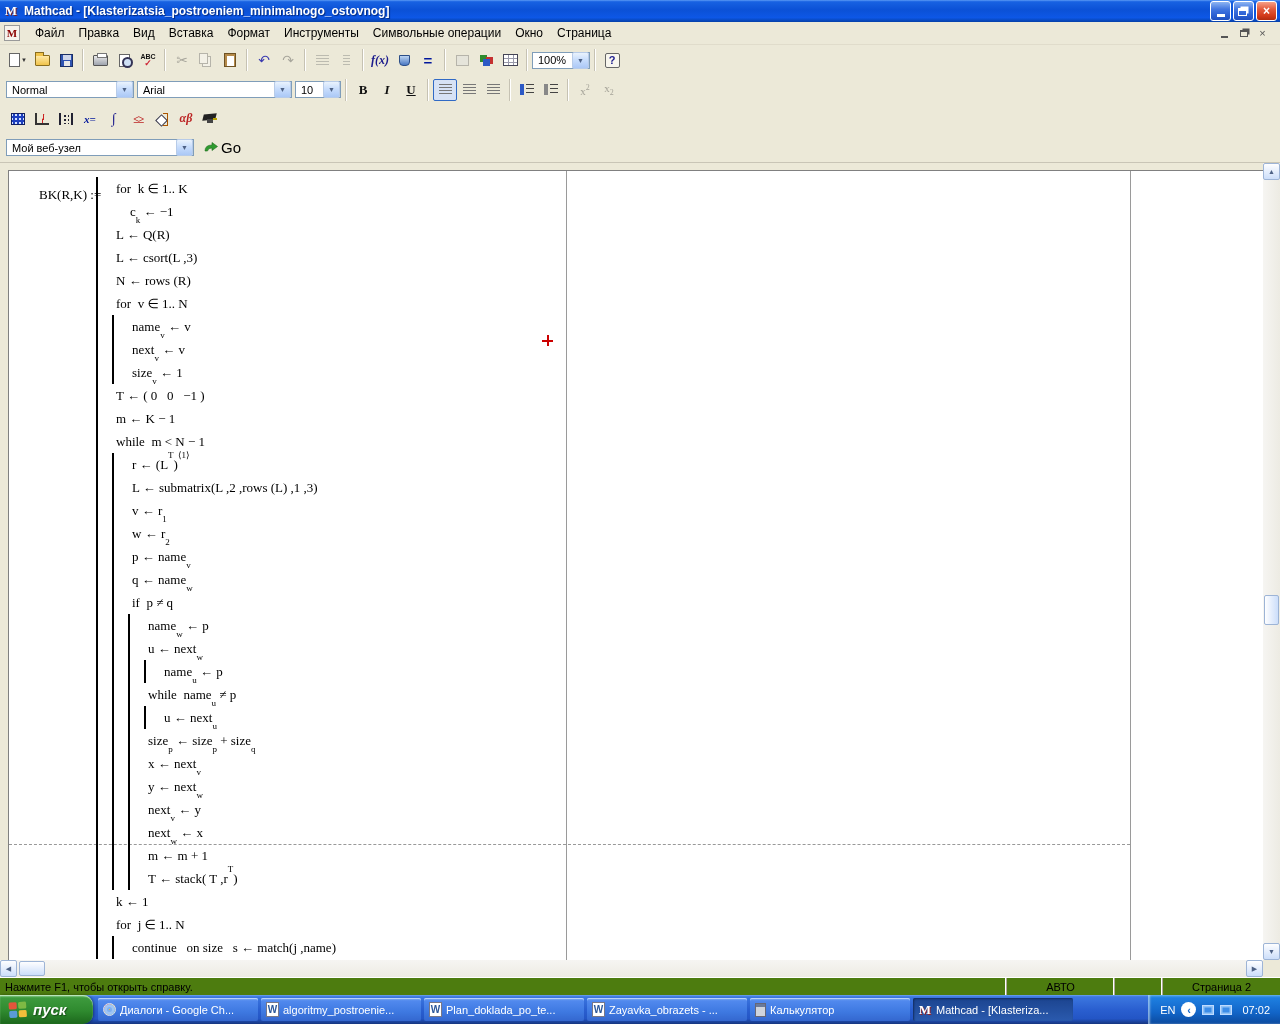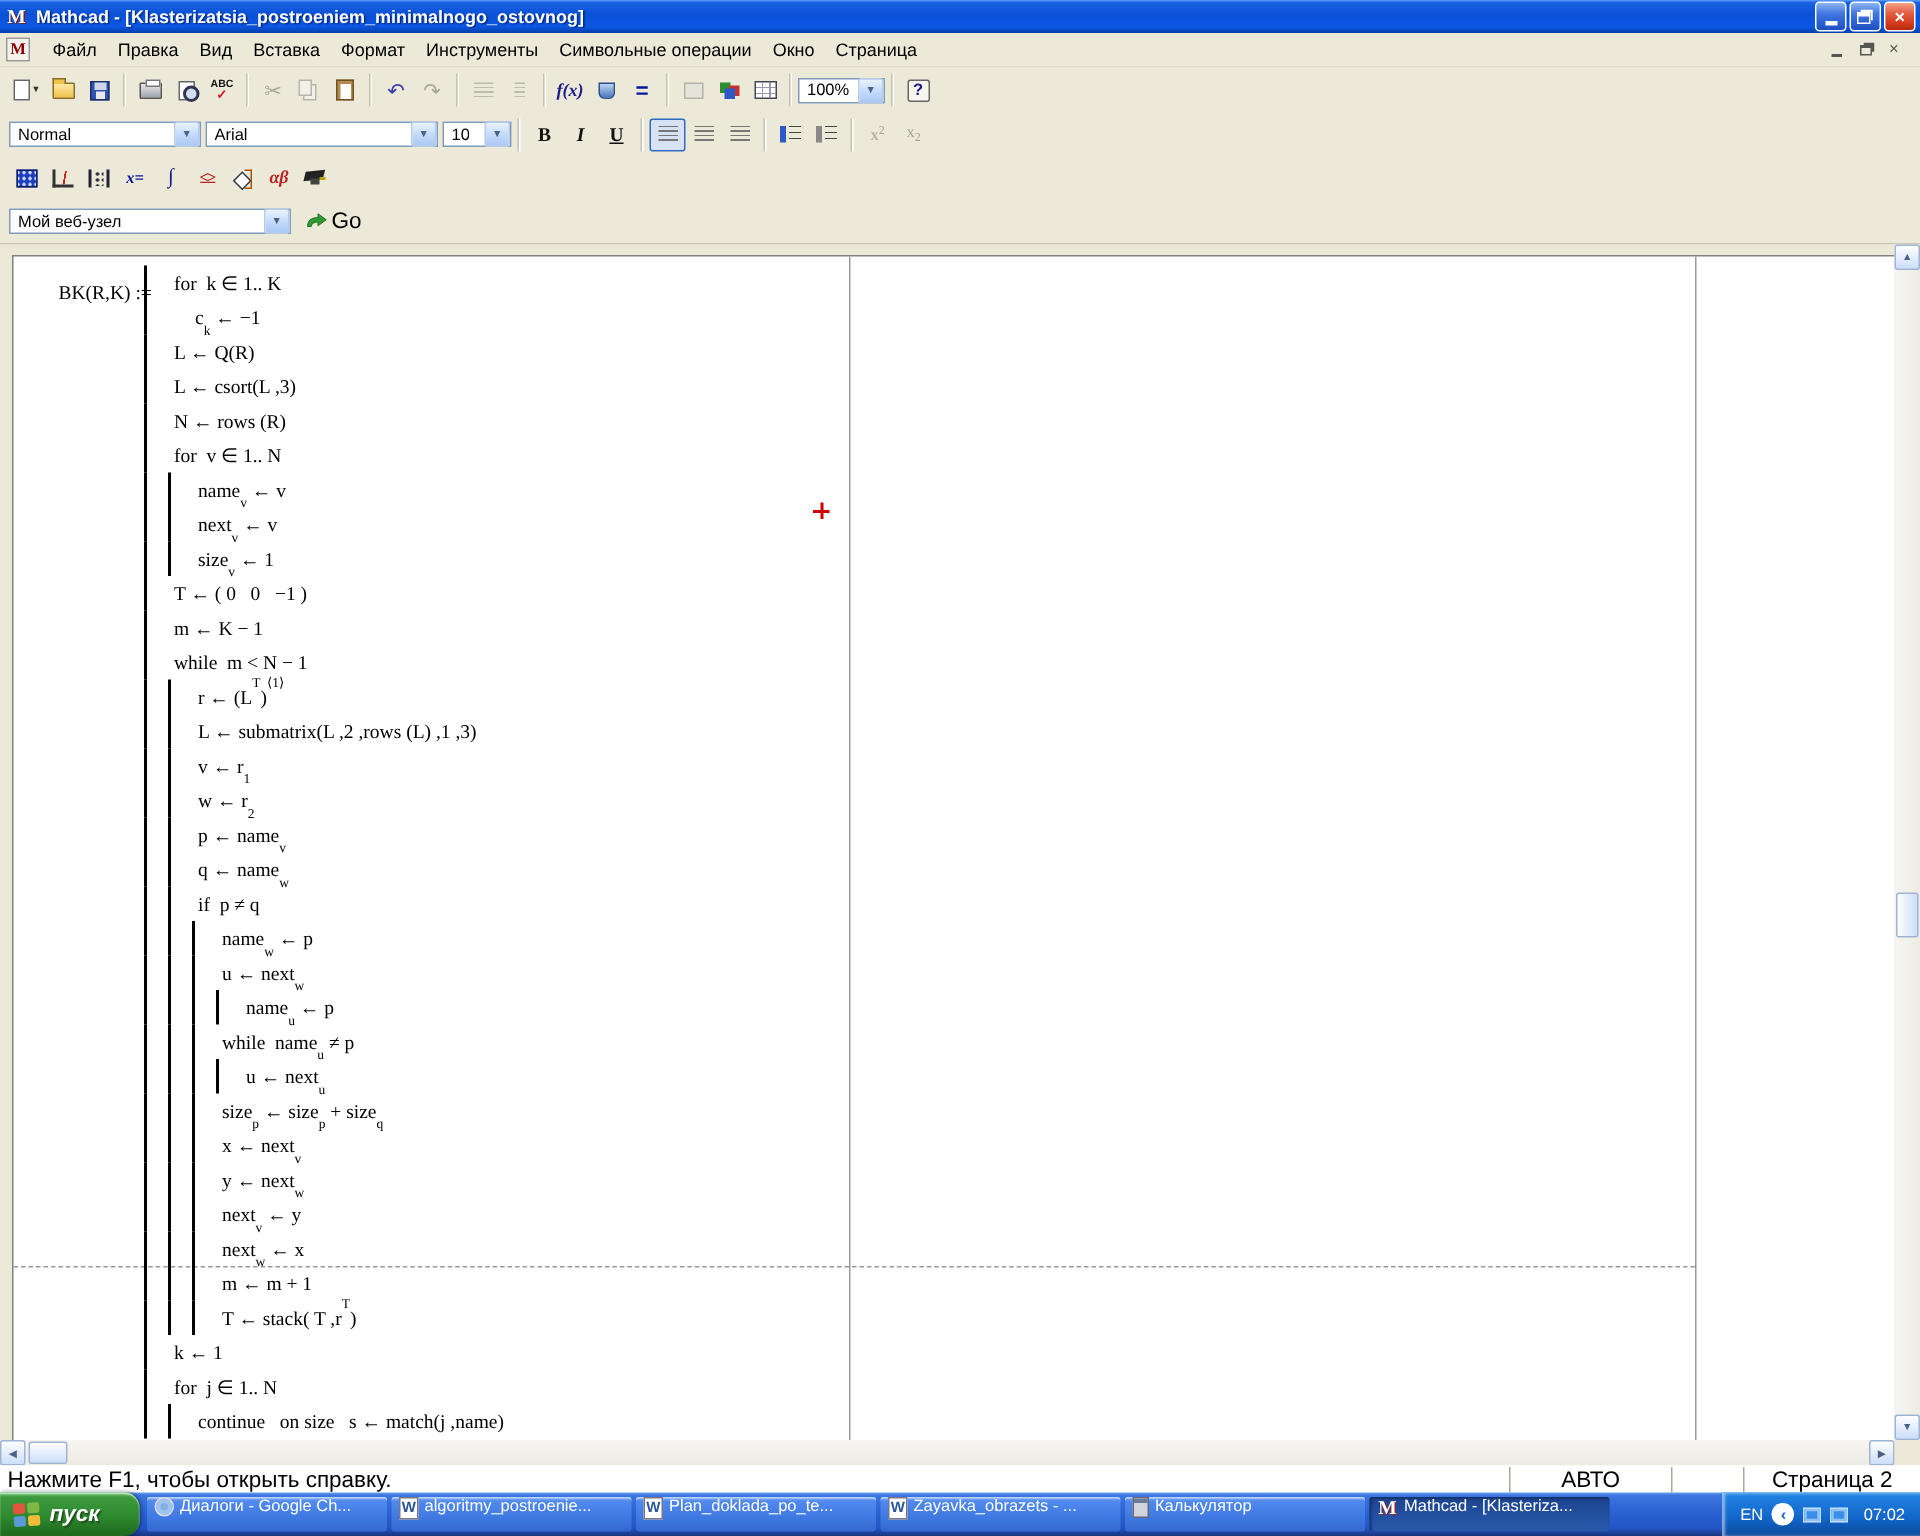--- a/index.html
+++ b/index.html
@@ -139,37 +139,37 @@
     display:flex; align-items:center; justify-content:center; }
   .vthumb { position:absolute; left:1px; width:15px; border:1px solid #9DB4D6; border-radius:2px;
     background:linear-gradient(90deg,#FEFEFF,#CCDEFA); }
   .hthumb { width:26px; height:15px; border:1px solid #9DB4D6; border-radius:2px; margin-left:2px;
     background:linear-gradient(180deg,#FEFEFF,#CCDEFA); }
   #vscroll .scroll-btn { position:absolute; left:0; }
   #hsp { flex:1; }
   #corner { position:absolute; right:0; top:960px; width:17px; height:17px; background:#ECE9D8; }
 
   
-  #statusbar { position:absolute; left:0; top:977px; width:1280px; height:18px; background:#ffffff;
-    display:flex; align-items:center; font-size:15px; border-top:1px solid #fff; }
+  #statusbar { position:absolute; left:0; top:977px; width:1280px; height:18px; background:#4d7c0f;
+    display:flex; align-items:center; font-size:11px; border-top:1px solid #fff; }
   #status-msg { padding-left:5px; flex:1; }
   .status-cell { border-left:1px solid #ACA899; box-shadow:-1px 0 0 #fff; height:100%; display:flex; align-items:center; justify-content:center; }
   #cell-auto { width:108px; }
   #cell-blank { width:48px; }
   #cell-page { width:118px; }
 
   
   #taskbar { position:absolute; left:0; top:995px; width:1280px; height:29px;
     background:linear-gradient(180deg,#6FA5EF 0%,#3C77E0 6%,#2A5FD0 50%,#2355C5 82%,#16357E 100%); display:flex; align-items:stretch; }
   #start-btn { width:93px; border-radius:0 10px 10px 0; display:flex; align-items:center; gap:5px; padding-left:8px; flex:none;
     background:linear-gradient(180deg,#8FD18F 0%,#3D9A3D 10%,#2F8A2F 55%,#1E6B1E 95%);
     box-shadow:inset 0 1px 1px #bfe8bf, 1px 0 3px rgba(0,0,0,.4); }
   #start-label { color:#fff; font-weight:bold; font-style:italic; font-size:15px; text-shadow:1px 1px 1px #1a4d1a; }
   #tasks { display:flex; align-items:center; gap:3px; padding-left:5px; width:988px; flex:none; }
-  .task { width:160px; height:23px; border-radius:2px; display:flex; gap:4px; padding:0 5px; overflow:hidden;
+  .task { width:160px; height:23px; border-radius:2px; display:flex; align-items:center; gap:4px; padding:0 5px; overflow:hidden;
     background:linear-gradient(180deg,#8FB7F7 0%,#5189EE 12%,#3E79E1 60%,#3467CF 100%); box-shadow:inset 0 1px 0 #b8d2fb; }
   .task.active { background:linear-gradient(180deg,#1C448F,#2A5AAE); box-shadow:inset 1px 1px 2px #122c5e; }
   .task .tlabel { color:#fff; font-size:11px; white-space:nowrap; overflow:hidden; }
   .ticon { flex:none; }
   .ticon.chrome { width:13px; height:13px; border-radius:50%; border:1px solid #dde;
     background:linear-gradient(135deg,#EA4335 0 34%,#FBBC05 34% 67%,#34A853 67%); box-shadow:inset 0 0 0 3px rgba(255,255,255,.25), inset 0 0 0 5px #7EB0F1; }
   .ticon.word { width:13px; height:15px; background:#fff; border:1px solid #778; color:#2B579A; font-weight:bold; font-size:10px;
     display:flex; align-items:center; justify-content:center; }
   .ticon.calc { width:11px; height:14px; background:#cfd4dd; border:1px solid #667; box-shadow:inset 0 3px 0 #6a7a9a; }
   .ticon.mathcad { width:14px; height:14px; color:#fff; font-family:"Liberation Serif",serif; font-weight:bold; font-size:13px;

